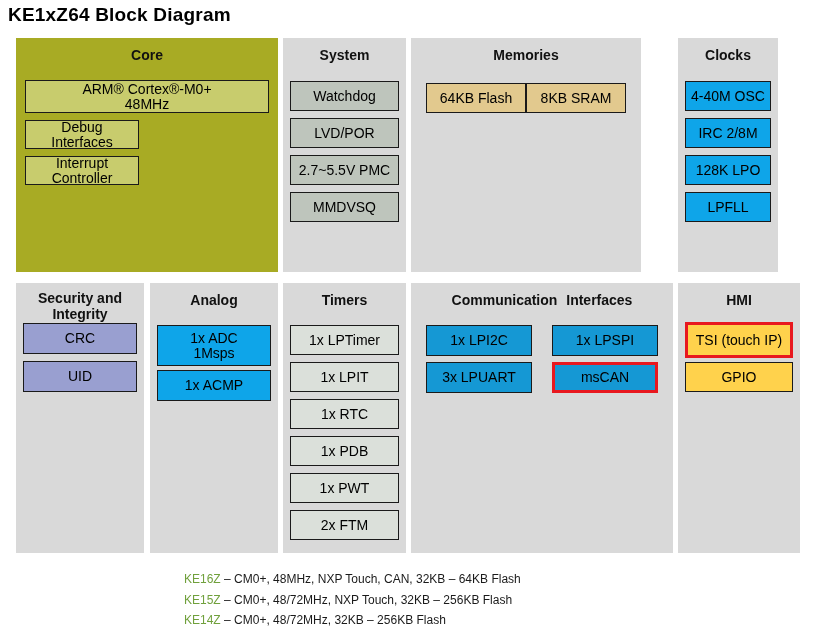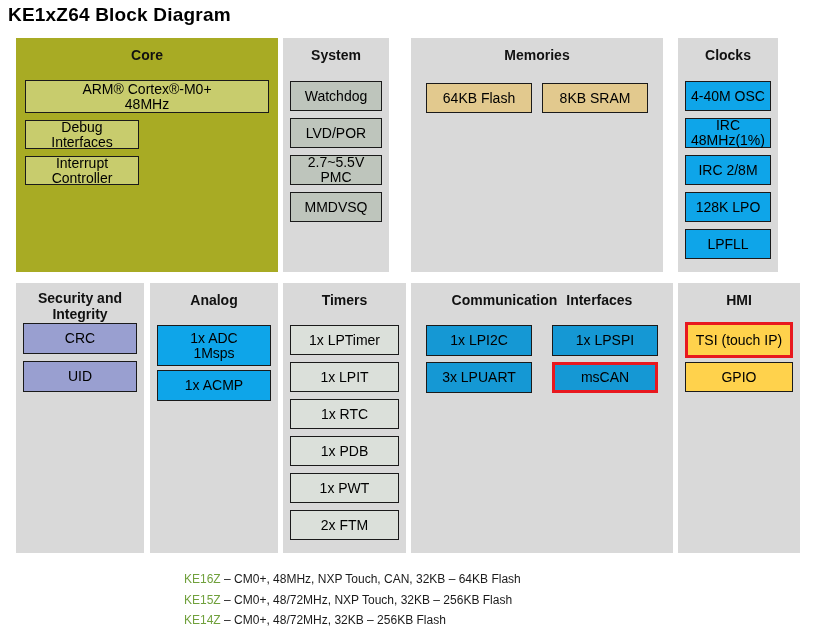--- a/index.html
+++ b/index.html
@@ -30,22 +30,22 @@
     white-space:pre-line; width:calc(100% - 14px); background:#fff;
   }
   .row {
     display:flex; justify-content:space-between; align-items:center;
     width:100%; box-sizing:border-box; padding:0 15px;
   }
   .row .block { width:106px; }
 
   
   #core     { left:16px;  top:38px;  width:262px; height:234px; }
-  #system   { left:283px; top:38px;  width:106px; height:234px; }
-  #memories { left:411px; top:38px;  width:252px; height:234px; }
+  #system   { left:283px; top:38px;  width:123px; height:234px; }
+  #memories { left:411px; top:38px;  width:230px; height:234px; }
   #clocks   { left:678px; top:38px;  width:100px; height:234px; }
   #security { left:16px;  top:283px; width:128px; height:270px; }
   #analog   { left:150px; top:283px; width:128px; height:270px; }
   #timers   { left:283px; top:283px; width:123px; height:270px; }
   #comm     { left:411px; top:283px; width:262px; height:270px; }
   #hmi      { left:678px; top:283px; width:122px; height:270px; }
 
   
   #core .blocks { margin-top:17px; align-items:flex-start; padding:0 9px; box-sizing:border-box; width:100%;justify-content:center; }
   #core .block { background:#C8CC6D; }
@@ -117,21 +117,20 @@
       <div class="block">64KB Flash</div>
       <div class="block">8KB SRAM</div>
     </div>
   </div>
 </div>
 
 <div id="clocks" class="panel">
   <div class="ptitle">Clocks</div>
   <div class="blocks">
     <div class="block">4-40M OSC</div>
-    <div class="block">IRC 48MHz(1%)</div>
     <div class="block">IRC 2/8M</div>
     <div class="block">128K LPO</div>
     <div class="block">LPFLL</div>
   </div>
 </div>
 
 <div id="security" class="panel">
   <div class="ptitle two-line">Security and
 Integrity</div>
   <div class="blocks">

